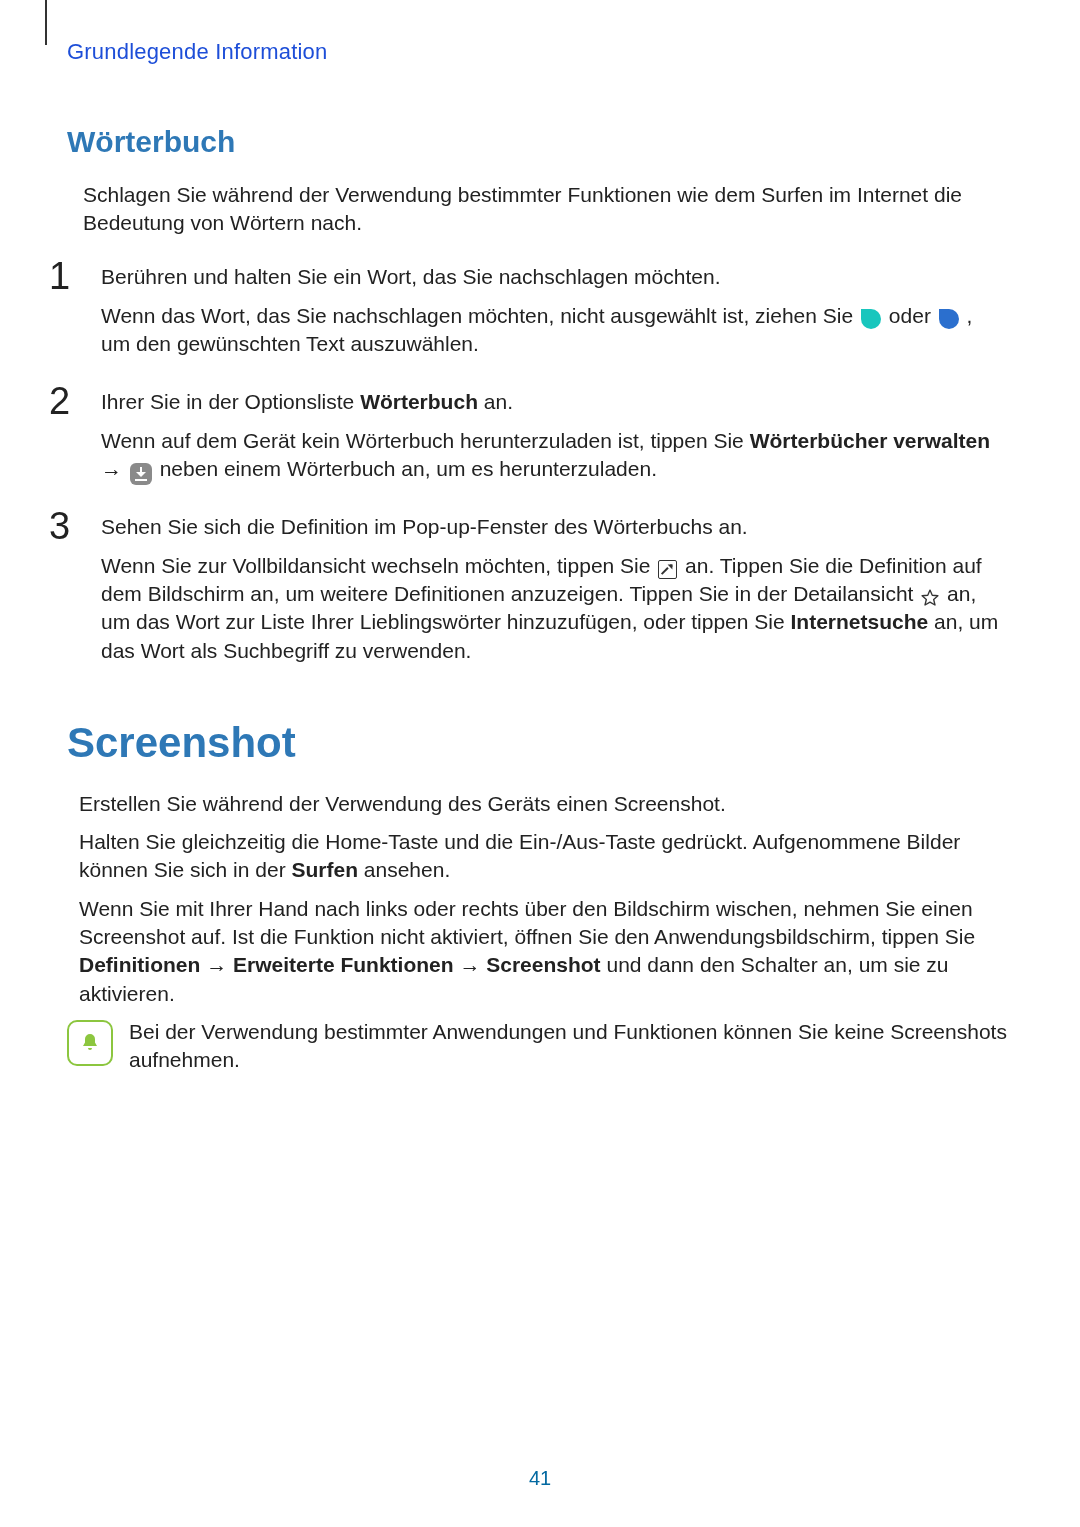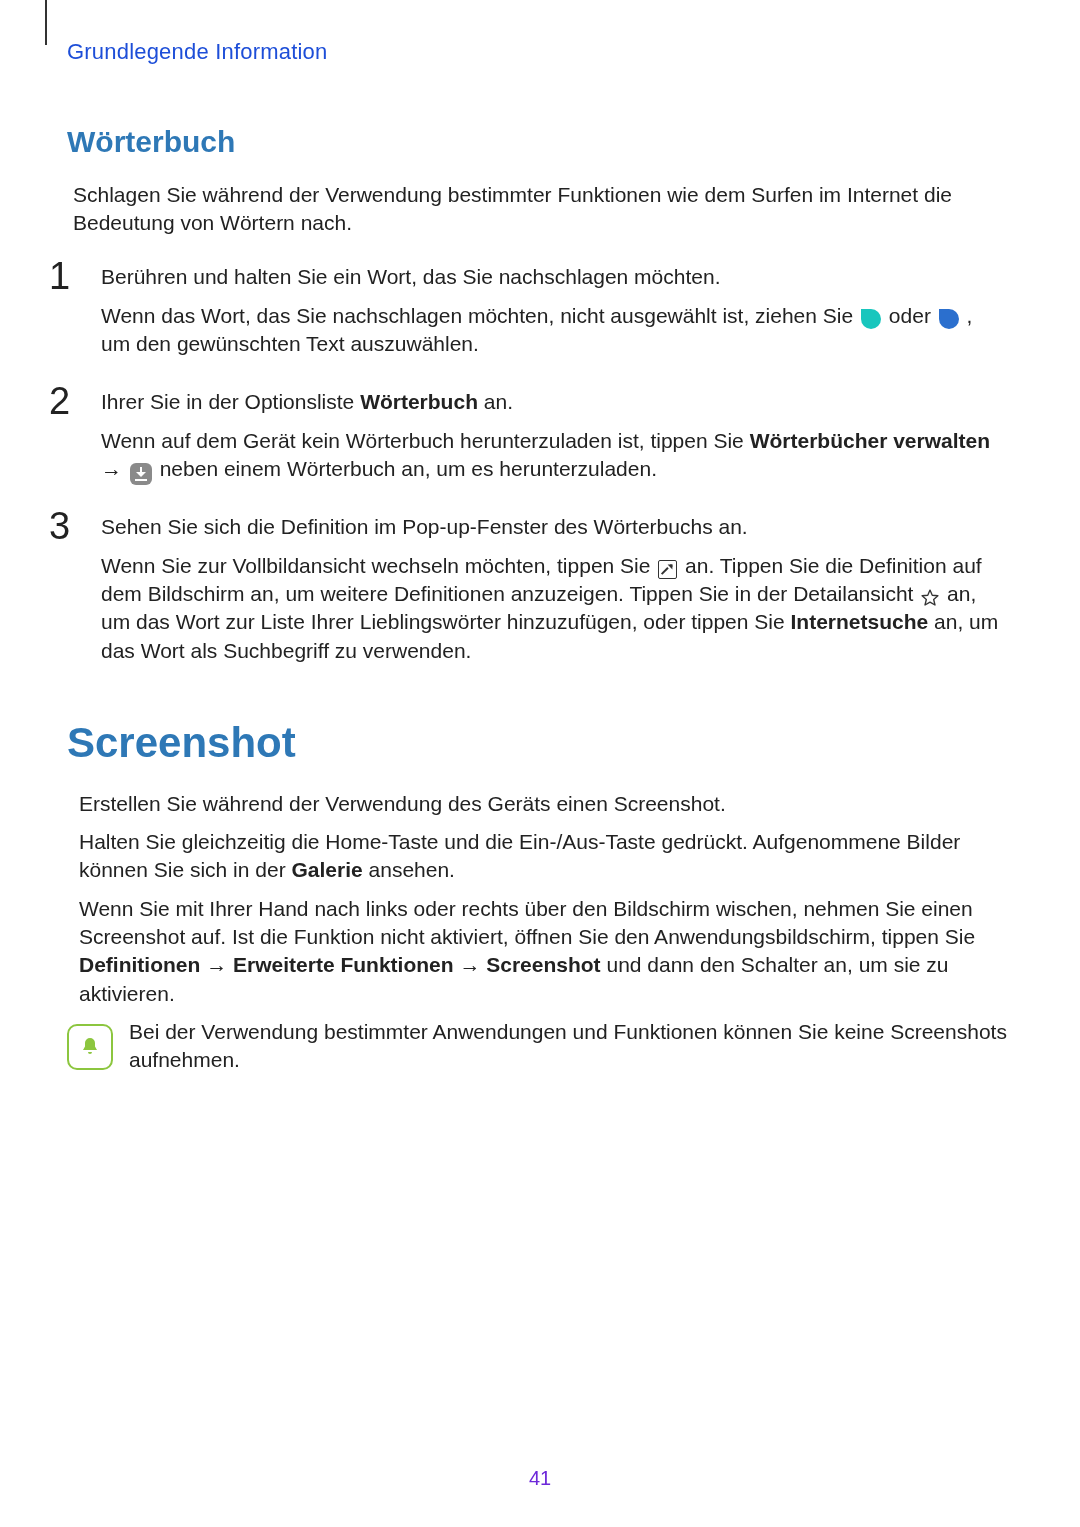--- a/index.html
+++ b/index.html
@@ -23,34 +23,34 @@
 .content{
   position:absolute;left:67px;top:110px;width:940px;
 }
 .h-sub{
   color:#2e78b6;font-weight:700;font-size:30px;margin:12px 0 18px;
 }
 .h-main{
   color:#2e78b6;font-weight:700;font-size:42px;margin:50px 0 18px;
 }
 p{margin:0 12px 10px}
-.intro{margin:0 6px 26px}
+.intro{margin:0 16px 26px}
 .step{position:relative;padding-left:34px;margin:0 0 30px}
 .step-num{
   position:absolute;left:-18px;top:-12px;
   font-size:38px;font-weight:400;color:#222;
   font-family:"Segoe UI","Helvetica Neue",Arial,sans-serif;
 }
 .step p{margin:0 0 10px}
 .step .sub{margin-top:0}
 .bold{font-weight:700}
 .arrow-txt{display:inline}
 .page-num{
   position:absolute;left:0;right:0;bottom:35px;text-align:center;
-  color:#6d28d9;font-size:20px;
+  color:#0369a1;font-size:20px;
 }
 
 
 .ic{display:inline-block;vertical-align:middle;position:relative}
 .ic-teal,.ic-blue{
   width:20px;height:20px;border-radius:0 10px 10px 10px;
   margin:0 2px;position:relative;top:2px;
 }
 .ic-teal{background:#18c6bd}
 .ic-blue{background:#2b6fce}
@@ -81,21 +81,21 @@
   content:"";position:absolute;right:2px;top:2px;width:0;height:0;
   border-left:4px solid transparent;border-bottom:4px solid transparent;
   border-right:4px solid #333;border-top:4px solid #333;
   transform:scale(.6);
 }
 .ic-star{
   width:20px;height:20px;top:3px;margin:0 1px;
 }
 .ic-star svg{width:20px;height:20px;display:block}
 
-.note{display:flex;gap:16px;align-items:center;margin-top:10px}
+.note{display:flex;gap:16px;align-items:flex-start;margin-top:10px}
 .note-icon{
   width:42px;height:42px;border:2px solid #8cc63f;border-radius:10px;
   display:flex;align-items:center;justify-content:center;flex:none;
   margin-top:2px;
 }
 .note-icon svg{width:24px;height:24px}
 .note-text{flex:1}
 </style>
 </head>
 <body>
@@ -151,21 +151,21 @@
       <span> an, um das Wort zur Liste Ihrer Lieblingswörter hinzuzufügen, oder tippen Sie </span>
       <span class="bold">Internetsuche</span>
       <span> an, um das Wort als Suchbegriff zu verwenden.</span>
     </p>
   </div>
 
   <div class="h-main">Screenshot</div>
   <p>Erstellen Sie während der Verwendung des Geräts einen Screenshot.</p>
   <p>
     <span>Halten Sie gleichzeitig die Home-Taste und die Ein-/Aus-Taste gedrückt. Aufgenommene Bilder können Sie sich in der </span>
-    <span class="bold">Galerie</span>
+    <span class="bold">Surfen</span>
     <span> ansehen.</span>
   </p>
   <p>
     <span>Wenn Sie mit Ihrer Hand nach links oder rechts über den Bildschirm wischen, nehmen Sie einen Screenshot auf. Ist die Funktion nicht aktiviert, öffnen Sie den Anwendungsbildschirm, tippen Sie </span>
     <span class="bold">Definitionen</span>
     <span> → </span>
     <span class="bold">Erweiterte Funktionen</span>
     <span> → </span>
     <span class="bold">Screenshot</span>
     <span> und dann den Schalter an, um sie zu aktivieren.</span>

